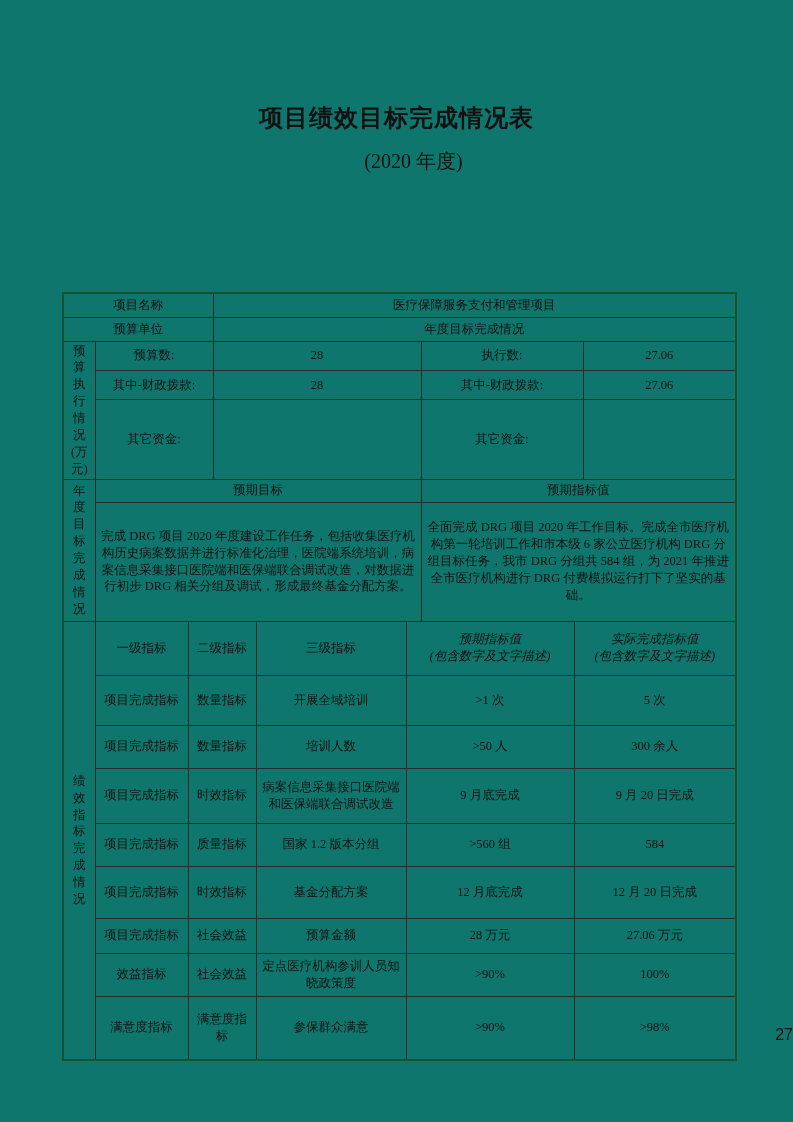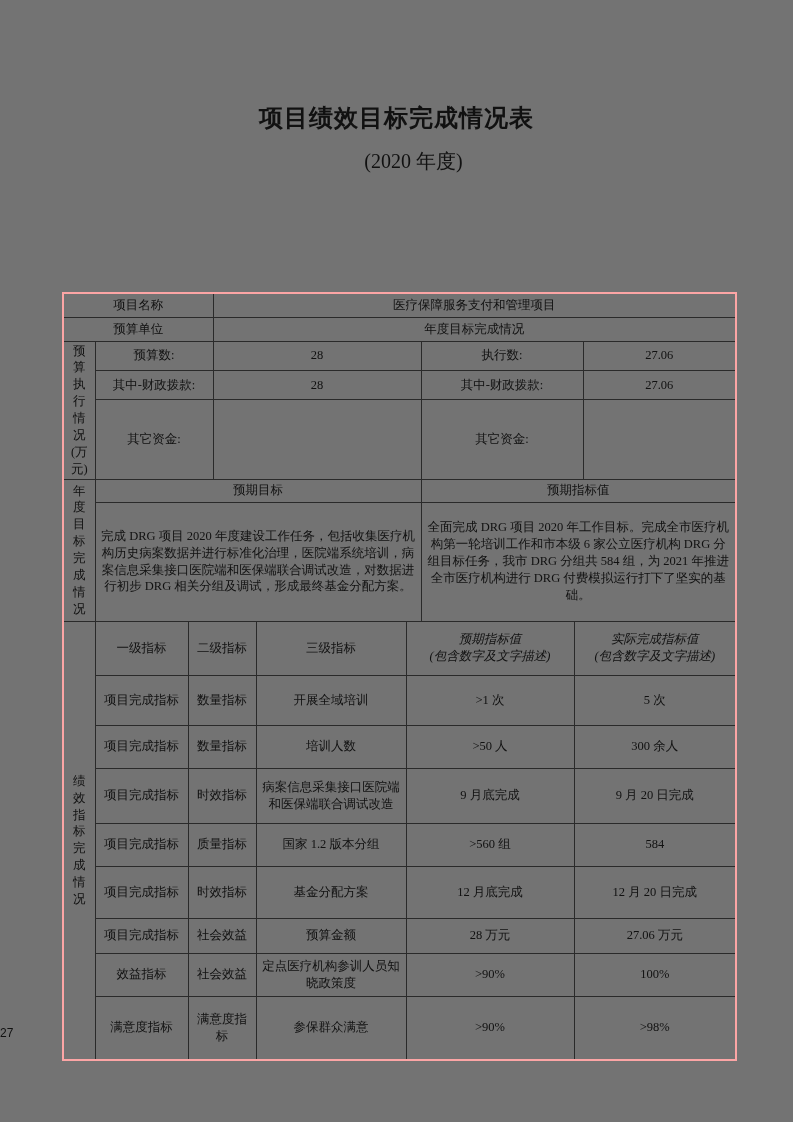--- a/index.html
+++ b/index.html
@@ -4,21 +4,21 @@
 <style>
   html, body {
     margin: 0;
     padding: 0;
     background: #ffffff;
   }
   .page {
     position: relative;
     width: 793px;
     height: 1122px;
-    background: #737373;
+    background: #0f766e;
     font-family: "Liberation Serif", "DejaVu Serif", serif;
     color: #111111;
     overflow: hidden;
   }
   .doc-title {
     position: absolute;
     top: 102px;
     left: 0;
     width: 100%;
     text-align: center;
@@ -36,21 +36,21 @@
     font-weight: normal;
     padding-left: 17px;
   }
   table.main-table {
     position: absolute;
     left: 62px;
     top: 292px;
     width: 674px;
     border-collapse: collapse;
     table-layout: fixed;
-    border: 2px solid #fca5a5;
+    border: 2px solid #14532d;
   }
   table.main-table td {
     border: 1px solid #2a2a2a;
     font-size: 12.5px;
     text-align: center;
     vertical-align: middle;
     padding: 1px 3px;
     line-height: 1.35;
     overflow: hidden;
   }
@@ -71,22 +71,22 @@
     font-style: italic;
   }
   td.wrap-all {
     word-break: break-all;
   }
   .page-number {
     position: absolute;
     top: 1026px;
     left: 0;
     width: 100%;
-    text-align: left;
-    font-size: 12px;
+    text-align: right;
+    font-size: 16px;
     font-family: "Liberation Sans", sans-serif;
   }
 </style>
 </head>
 <body>
 
 <div class="page">
 
   <div class="doc-title">项目绩效目标完成情况表</div>
   <div class="doc-subtitle">(2020 年度)</div>

